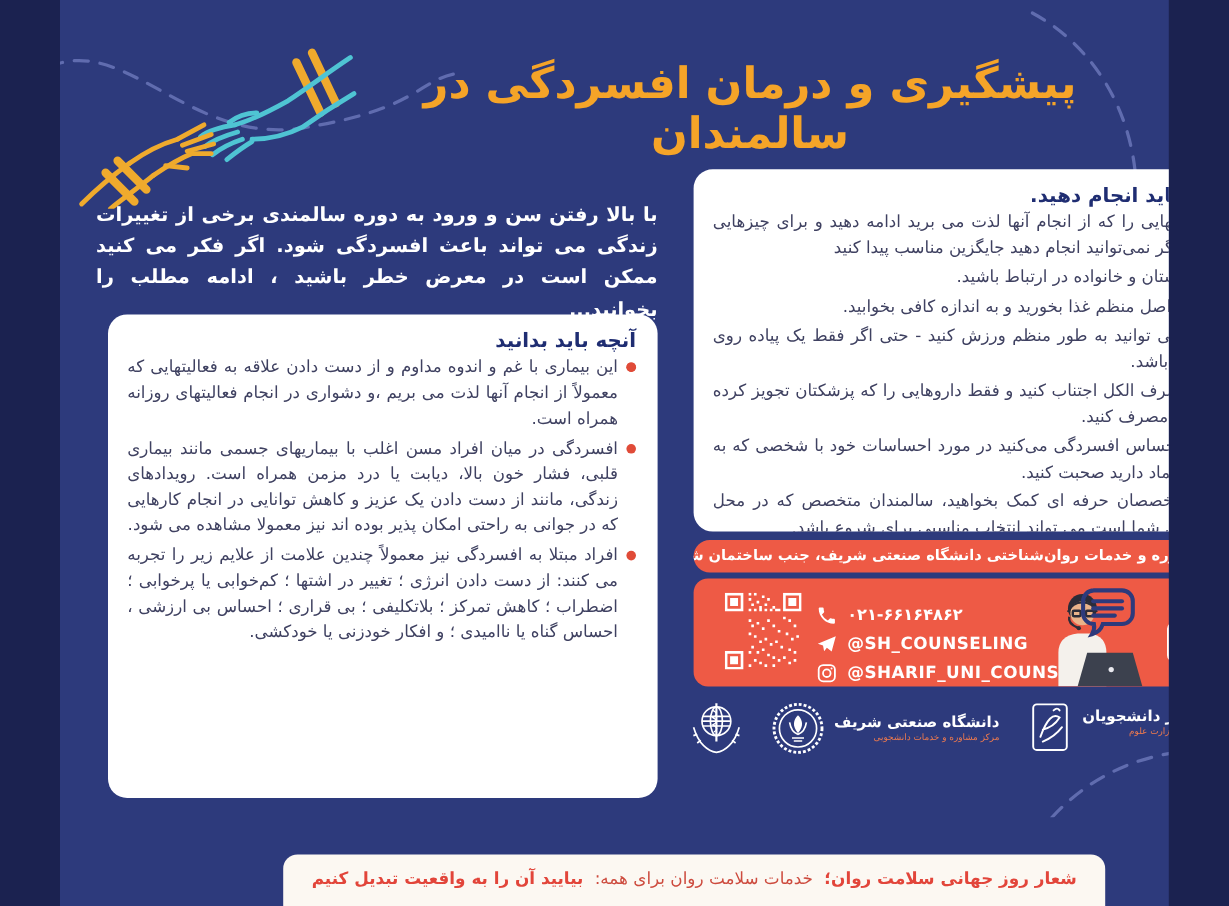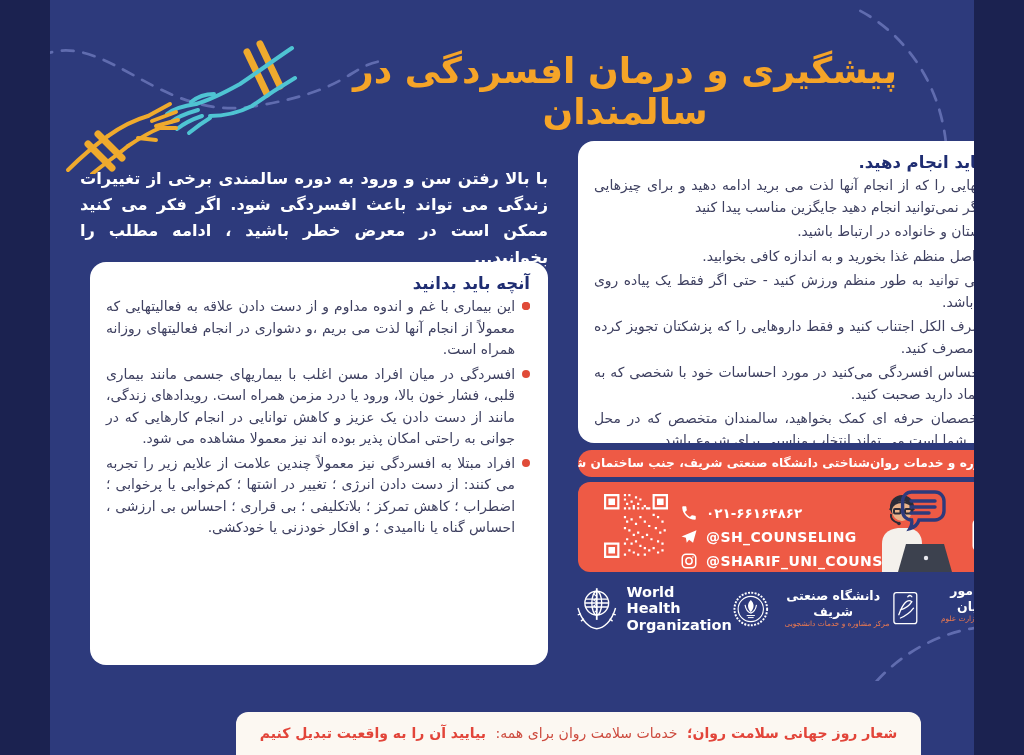--- a/index.html
+++ b/index.html
@@ -153,21 +153,21 @@
           <span class="dot"></span>
         </li>
 
         <li class="bullet">
           <span class="dot"></span>
           <span>این بیماری با غم و اندوه مداوم و از دست دادن علاقه به فعالیتهایی که معمولاً از انجام آنها لذت می بریم ،و دشواری در انجام فعالیتهای روزانه همراه است.</span>
         </li>
 
         <li class="bullet">
           <span class="dot"></span>
-          <span>افسردگی در میان افراد مسن اغلب با بیماریهای جسمی مانند بیماری قلبی، فشار خون بالا، ورود یا درد مزمن همراه است. رویدادهای زندگی، مانند از دست دادن یک عزیز و کاهش توانایی در انجام کارهایی که در جوانی به راحتی امکان پذیر بوده اند نیز معمولا مشاهده می شود.</span>
+          <span>افسردگی در میان افراد مسن اغلب با بیماریهای جسمی مانند بیماری قلبی، فشار خون بالا، دیابت یا درد مزمن همراه است. رویدادهای زندگی، مانند از دست دادن یک عزیز و کاهش توانایی در انجام کارهایی که در جوانی به راحتی امکان پذیر بوده اند نیز معمولا مشاهده می شود.</span>
         </li>
 
         <li class="bullet">
           <span class="dot"></span>
           <span>افراد مبتلا به افسردگی نیز معمولاً چندین علامت از علایم زیر را تجربه می کنند: از دست دادن انرژی ؛ تغییر در اشتها ؛ کم‌خوابی یا پرخوابی ؛ اضطراب ؛ کاهش تمرکز ؛ بلاتکلیفی ؛ بی قراری ؛ احساس بی ارزشی ، احساس گناه یا ناامیدی ؛ و افکار خودزنی یا خودکشی.</span>
         </li>
       </ul>
   </section>
 
   <section class="card card-do">
@@ -302,24 +302,20 @@
         <g fill="none" stroke="#fff" stroke-width="1.4">
           <circle cx="23" cy="17" r="12"></circle>
           <ellipse cx="23" cy="17" rx="5" ry="12"></ellipse>
           <path d="M11.8 13 H34.2 M11 17 H35 M11.8 21 H34.2"></path>
           <path d="M23 2 V34" stroke-width="1.8"></path>
           <path d="M20 8 Q26 11 20 14 Q26 17 20 20 Q26 23 21 26" stroke-width="1.1"></path>
           <path d="M4 22 C8 36 16 42 23 43 C30 42 38 36 42 22"></path>
           <path d="M7 28 l-3.2 1 M10 33 l-3 2.2 M36 33 l3 2.2 M39 28 l3.2 1"></path>
         </g>
       </svg>
-      <div class="logo-text-en">
-        <div>World Health</div>
-        <div>Organization</div>
-      </div>
     </div>
 
     <div class="logo-group">
       <svg width="46" height="46" viewBox="0 0 46 46">
         <g fill="none" stroke="#fff">
           <circle cx="23" cy="23" r="20" stroke-width="2.4" stroke-dasharray="2.4 1.7"></circle>
           <circle cx="23" cy="23" r="15.5" stroke-width="1.4"></circle>
           <path d="M16 18 C17 24 20 27 23 28 M30 18 C29 24 26 27 23 28" stroke-width="1.4"></path>
           <path d="M18 31 H28 M19.5 33.5 H26.5" stroke-width="1.2"></path>
         </g>

